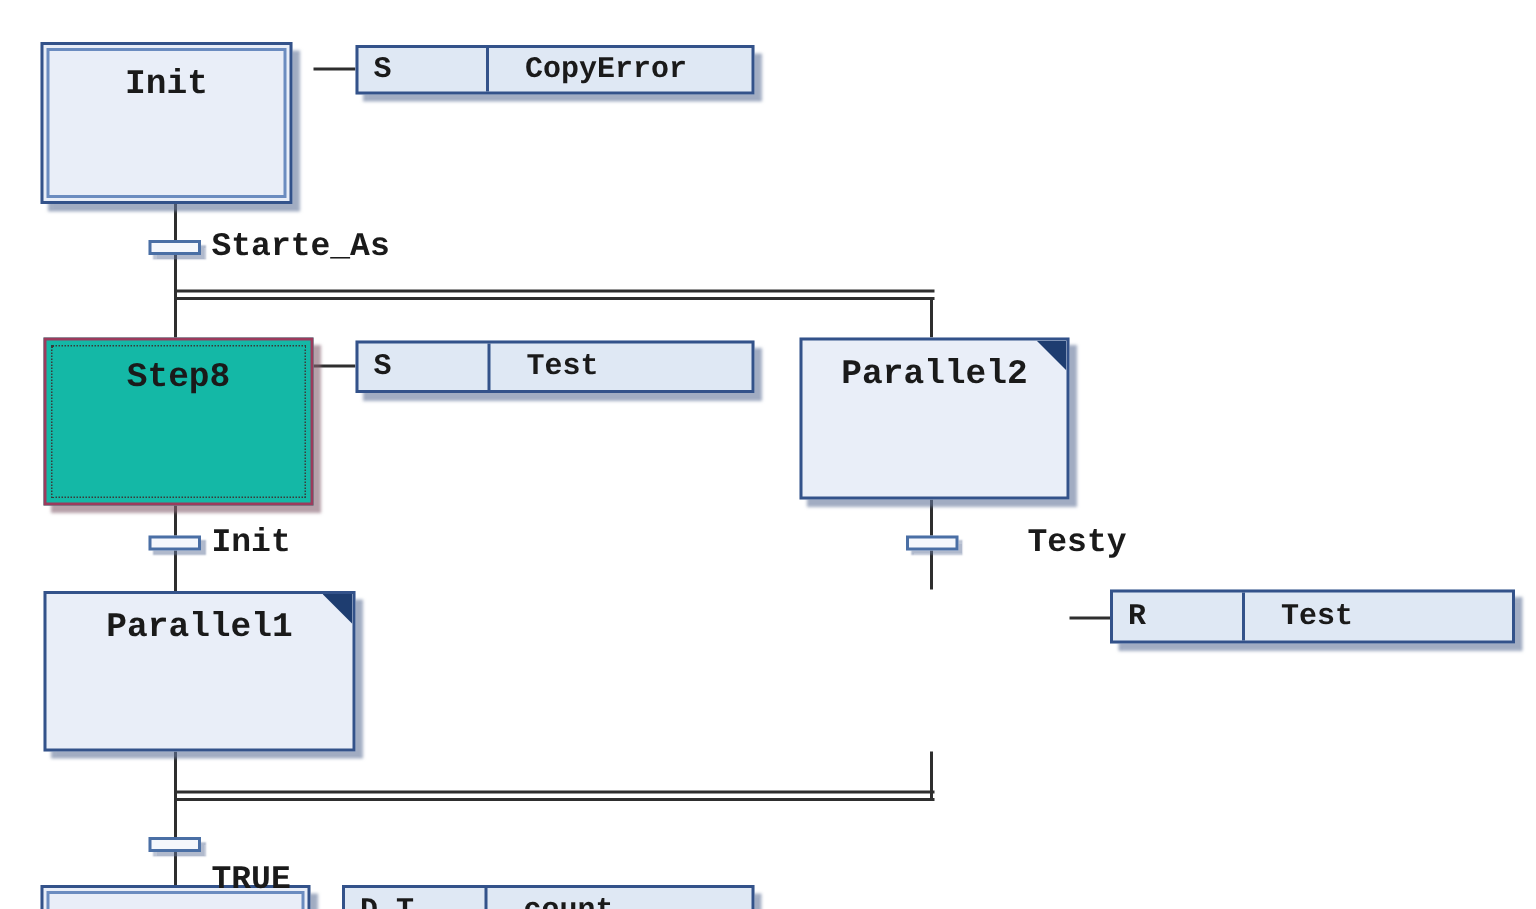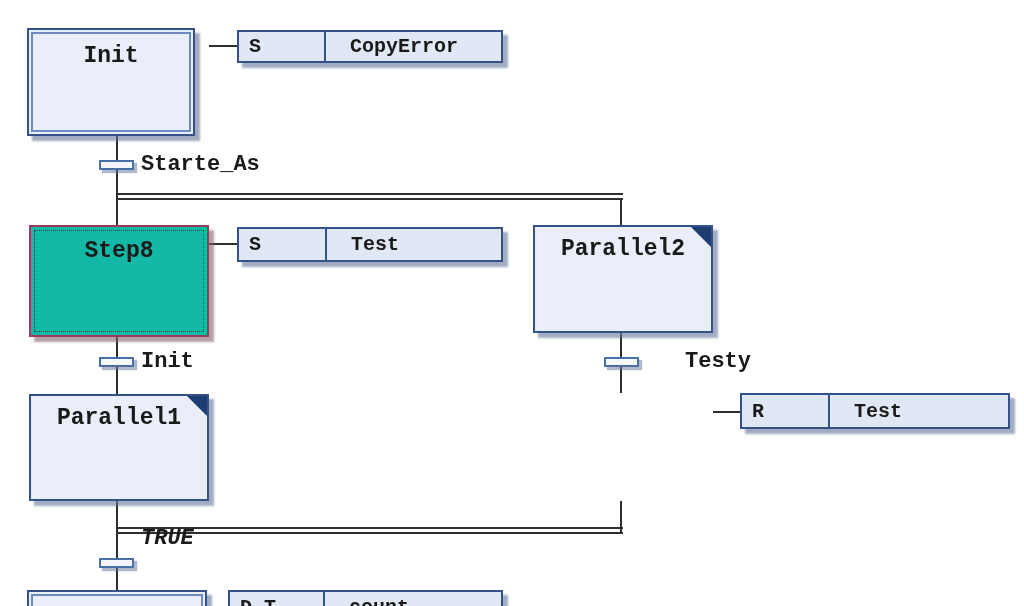--- a/index.html
+++ b/index.html
@@ -90,21 +90,21 @@
     <div class="step-inner dotted">
       <div class="step-label" style="margin-top:8px;">Step8</div>
     </div>
   </div>
 
   <div class="step" style="left:533px;top:225px;width:180px;height:108px;">
     <div class="step-label">Parallel2</div>
     <div class="fold"></div>
   </div>
 
-  <div class="step" style="left:29px;top:394px;width:180px;height:107px;">
+  <div class="step" style="left:29px;top:394px;width:208px;height:107px;">
     <div class="step-label">Parallel1</div>
     <div class="fold"></div>
   </div>
 
 
   <div class="step" style="left:27px;top:590px;width:180px;height:36px;">
     <div class="step-inner double">
       <div class="step-label"></div>
     </div>
   </div>
@@ -132,15 +132,15 @@
   <div class="tbar" style="left:99px;top:160px;"></div>
   <div class="tlabel" style="left:141px;top:154px;text-align:right;">Starte_As</div>
 
   <div class="tbar" style="left:99px;top:357px;"></div>
   <div class="tlabel" style="left:141px;top:351px;">Init</div>
 
   <div class="tbar" style="left:604px;top:357px;"></div>
   <div class="tlabel" style="left:646px;top:351px;margin-left:39px;">Testy</div>
 
   <div class="tbar" style="left:99px;top:558px;"></div>
-  <div class="tlabel" style="left:141px;top:528px;font-style:italic;">TRUE</div>
+  <div class="tlabel" style="left:141px;top:576px;">TRUE</div>
 
 </div>
 
 </body></html>

